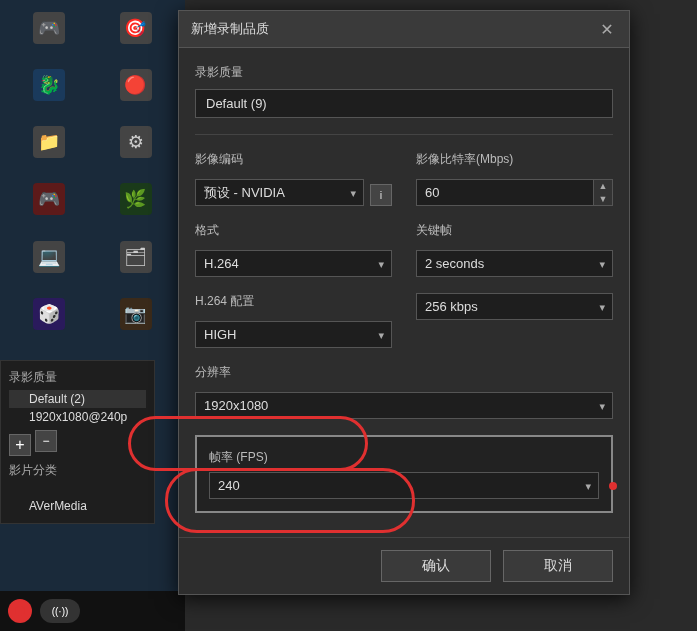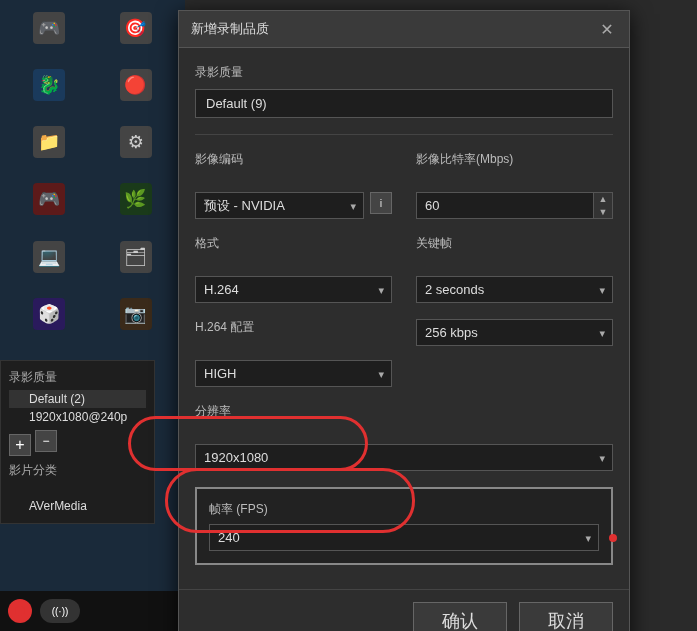--- a/index.html
+++ b/index.html
@@ -148,31 +148,31 @@
     
     .controls-grid {
       display: grid;
       grid-template-columns: 1fr 1fr;
       gap: 16px 24px;
     }
 
     .control-group {
       display: flex;
       flex-direction: column;
-      gap: 24px;
+      gap: 11px;
     }
 
     .control-label {
       color: #bbb;
       font-size: 12px;
     }
 
     .control-row {
       display: flex;
-      align-items: flex-start;
+      align-items: flex-end;
       gap: 6px;
     }
 
     .select-input {
       background: #1e1e1e;
       border: 1px solid #555;
       color: #ddd;
       font-size: 13px;
       padding: 5px 8px;
       appearance: none;
@@ -265,22 +265,22 @@
     .dialog-footer {
       display: flex;
       justify-content: flex-end;
       gap: 12px;
       padding: 12px 16px;
       border-top: 1px solid #444;
       margin-top: 8px;
     }
 
     .btn {
-      padding: 6px 28px;
-      font-size: 18px;
+      padding: 6px 40px;
+      font-size: 14px;
       cursor: pointer;
       border: 1px solid #666;
       background: #3a3a3a;
       color: #ddd;
     }
 
     
     .desktop-icons {
       position: absolute;
       left: 0; top: 0;

